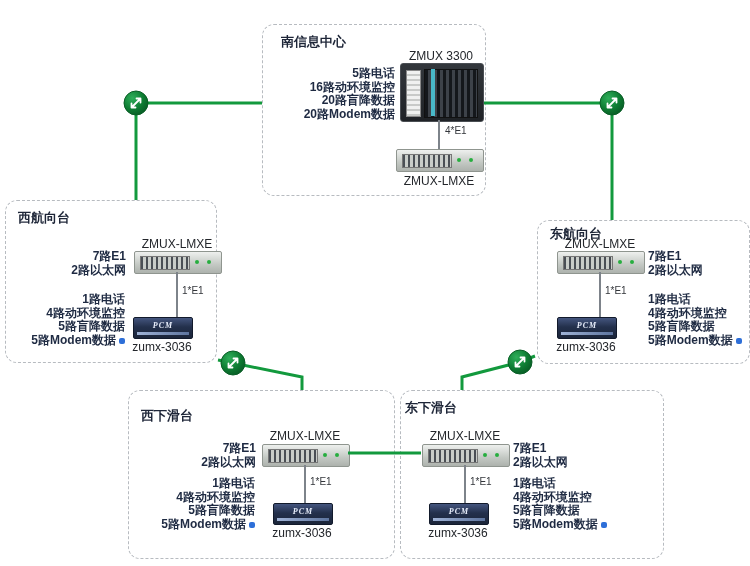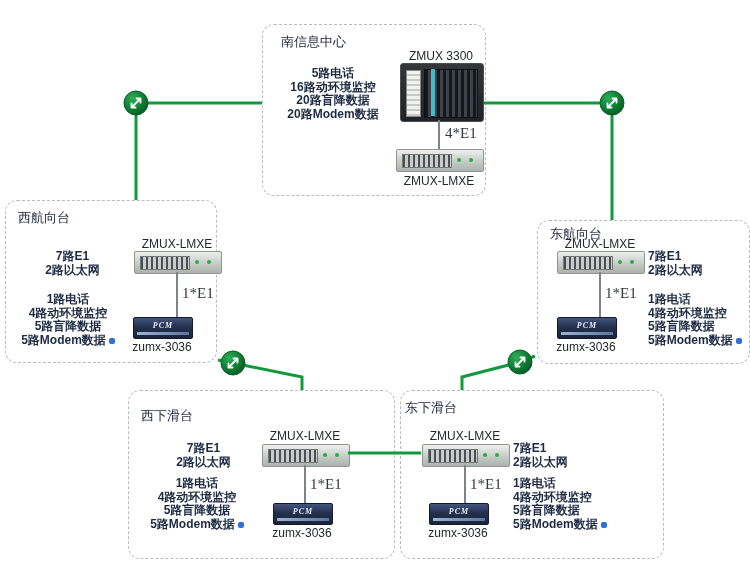--- a/index.html
+++ b/index.html
@@ -1,25 +1,25 @@
 <!DOCTYPE html>
 <html><head>
 <meta charset="utf-8">
 <style>
   html,body{margin:0;padding:0;background:#fff;}
   #stage{position:relative;width:750px;height:566px;background:#ffffff;overflow:hidden;
          font-family:"Liberation Sans", sans-serif;}
   .box{position:absolute;border:1px dashed #b7bbc0;border-radius:12px;background:#ffffff;}
-  .gtitle{position:absolute;font-size:13px;font-weight:normal;color:#1e2638;white-space:nowrap;}
+  .gtitle{position:absolute;font-size:13px;font-weight:bold;color:#1e2638;white-space:nowrap;}
   .feat{position:absolute;font-size:12px;font-weight:600;color:#1e2a42;line-height:13.5px;white-space:nowrap;}
-  .feat.r{text-align:center;}
+  .feat.r{text-align:right;}
   .feat.l{text-align:left;}
   .fl{height:13.5px;}
   .devlabel{position:absolute;font-size:12px;color:#23262b;text-align:center;white-space:nowrap;}
-  .linklabel{position:absolute;font-size:15px;color:#33363b;white-space:nowrap;font-family:Liberation Serif, serif;}
+  .linklabel{position:absolute;font-size:10px;color:#33363b;white-space:nowrap;}
   .vlink{position:absolute;width:2px;background:#7d838a;}
   .dot-blue{display:inline-block;width:6px;height:6px;background:#2e6fd8;border-radius:2px;margin-left:3px;}
   
   .dev-lmxe{position:absolute;width:86px;height:21px;border:1px solid #8f958f;border-radius:2px;
             background:linear-gradient(180deg,#eef0ee,#c3c8c3 60%,#adb2ad);}
   .dev-lmxe i,.dev-3300 i,.dev-pcm i{display:block;font-style:normal;}
   .dev-lmxe .slots{position:absolute;left:5px;top:4px;width:48px;height:12px;border:1px solid #777;
             background:repeating-linear-gradient(90deg,#4a4f55 0 2px,#c9cdc9 2px 5px);}
   .dev-lmxe .led{position:absolute;top:8px;width:4px;height:4px;border-radius:50%;background:#27ae3f;}
   .dev-lmxe .led.a{right:22px;}

